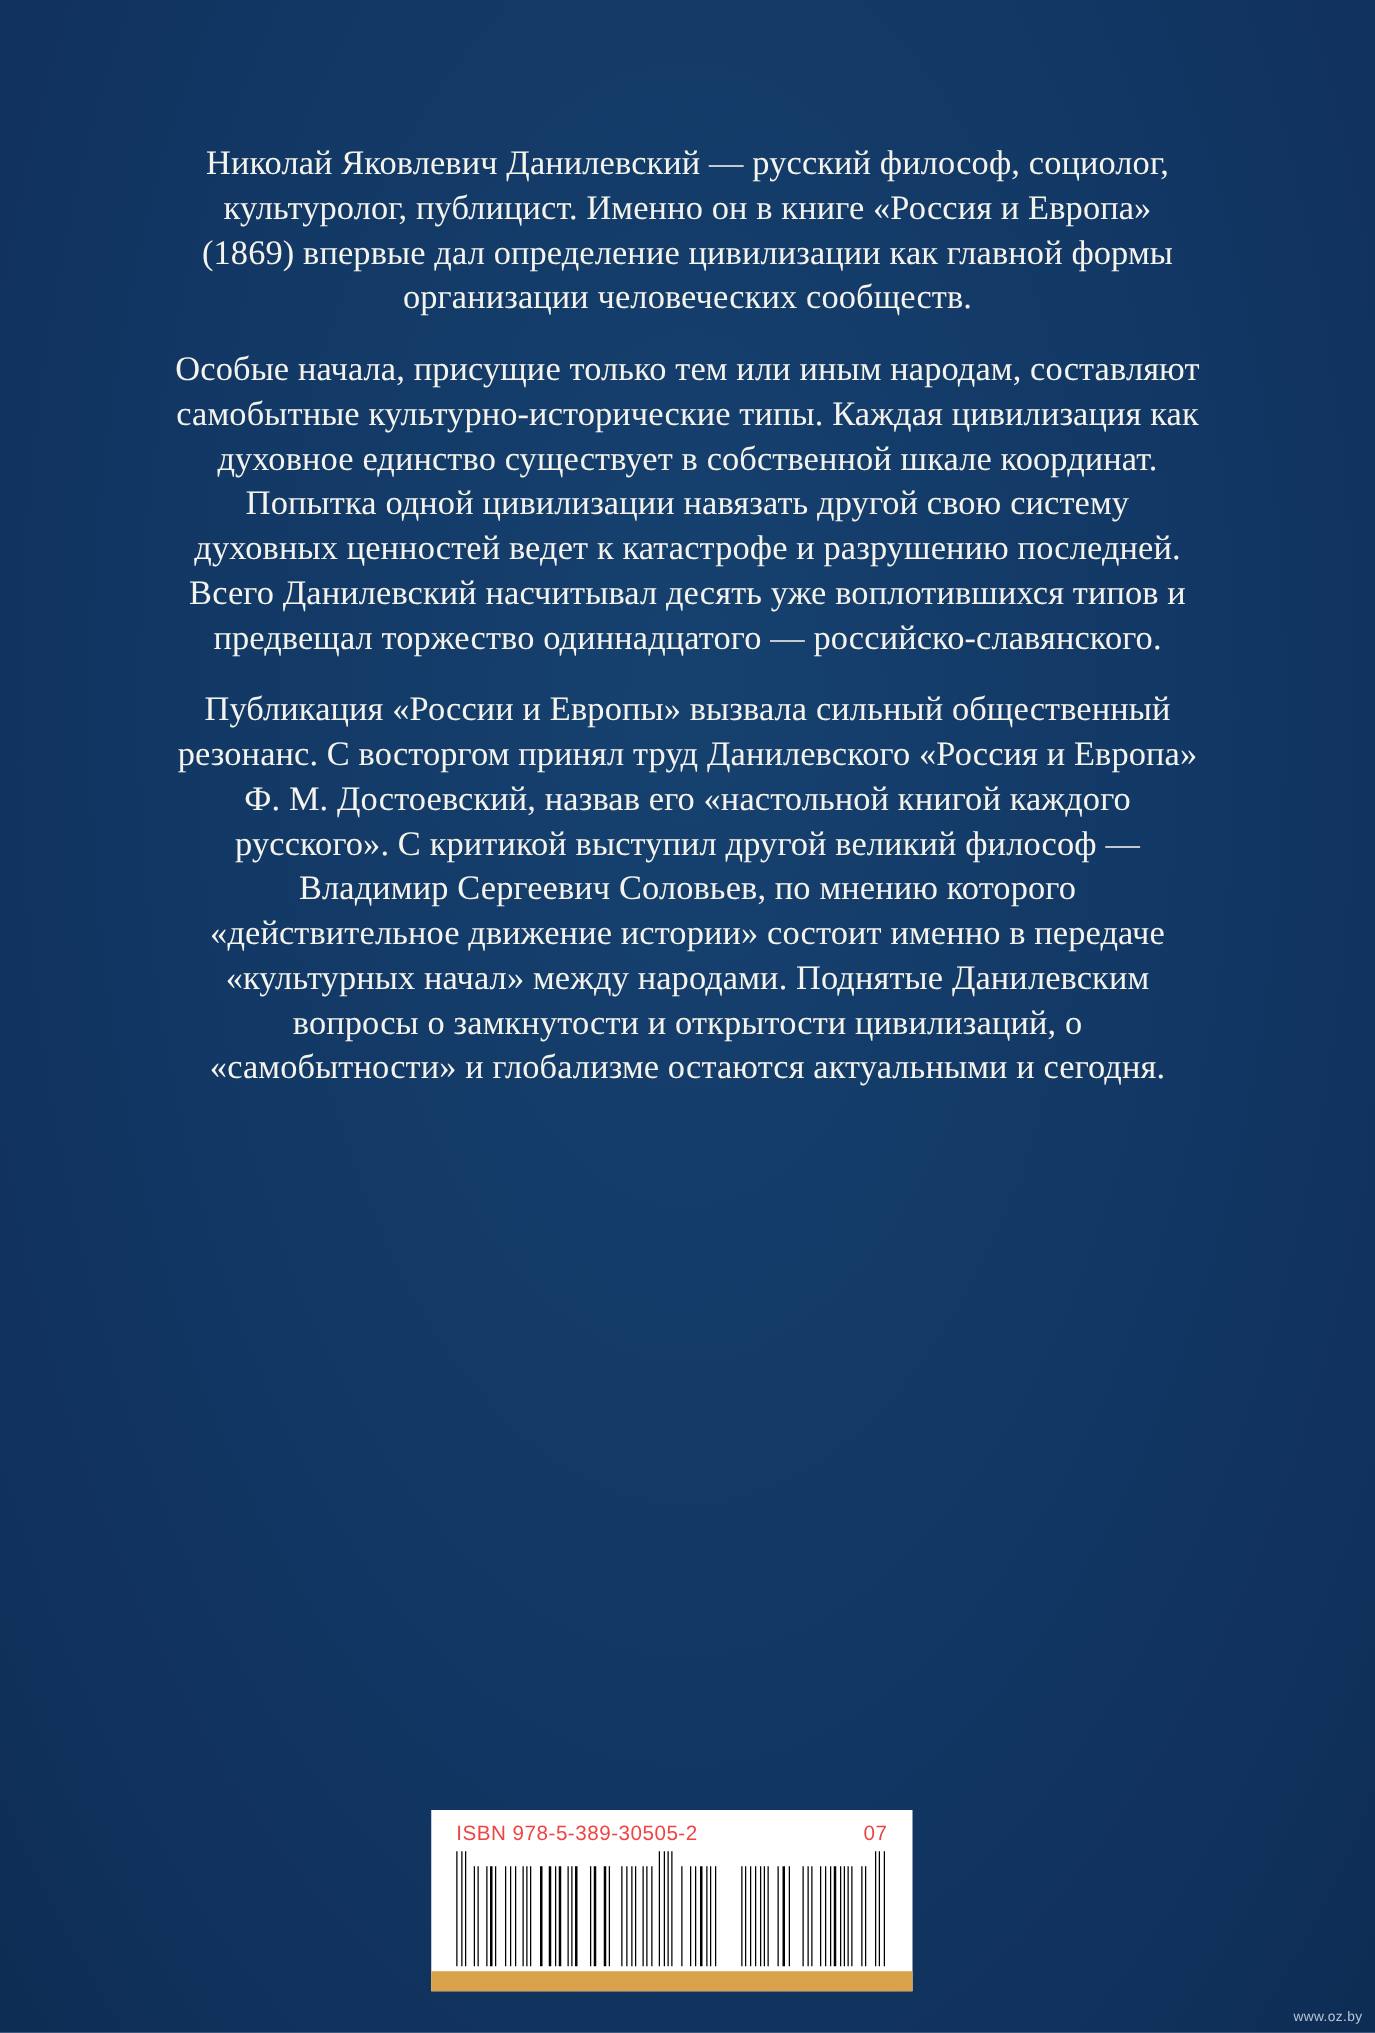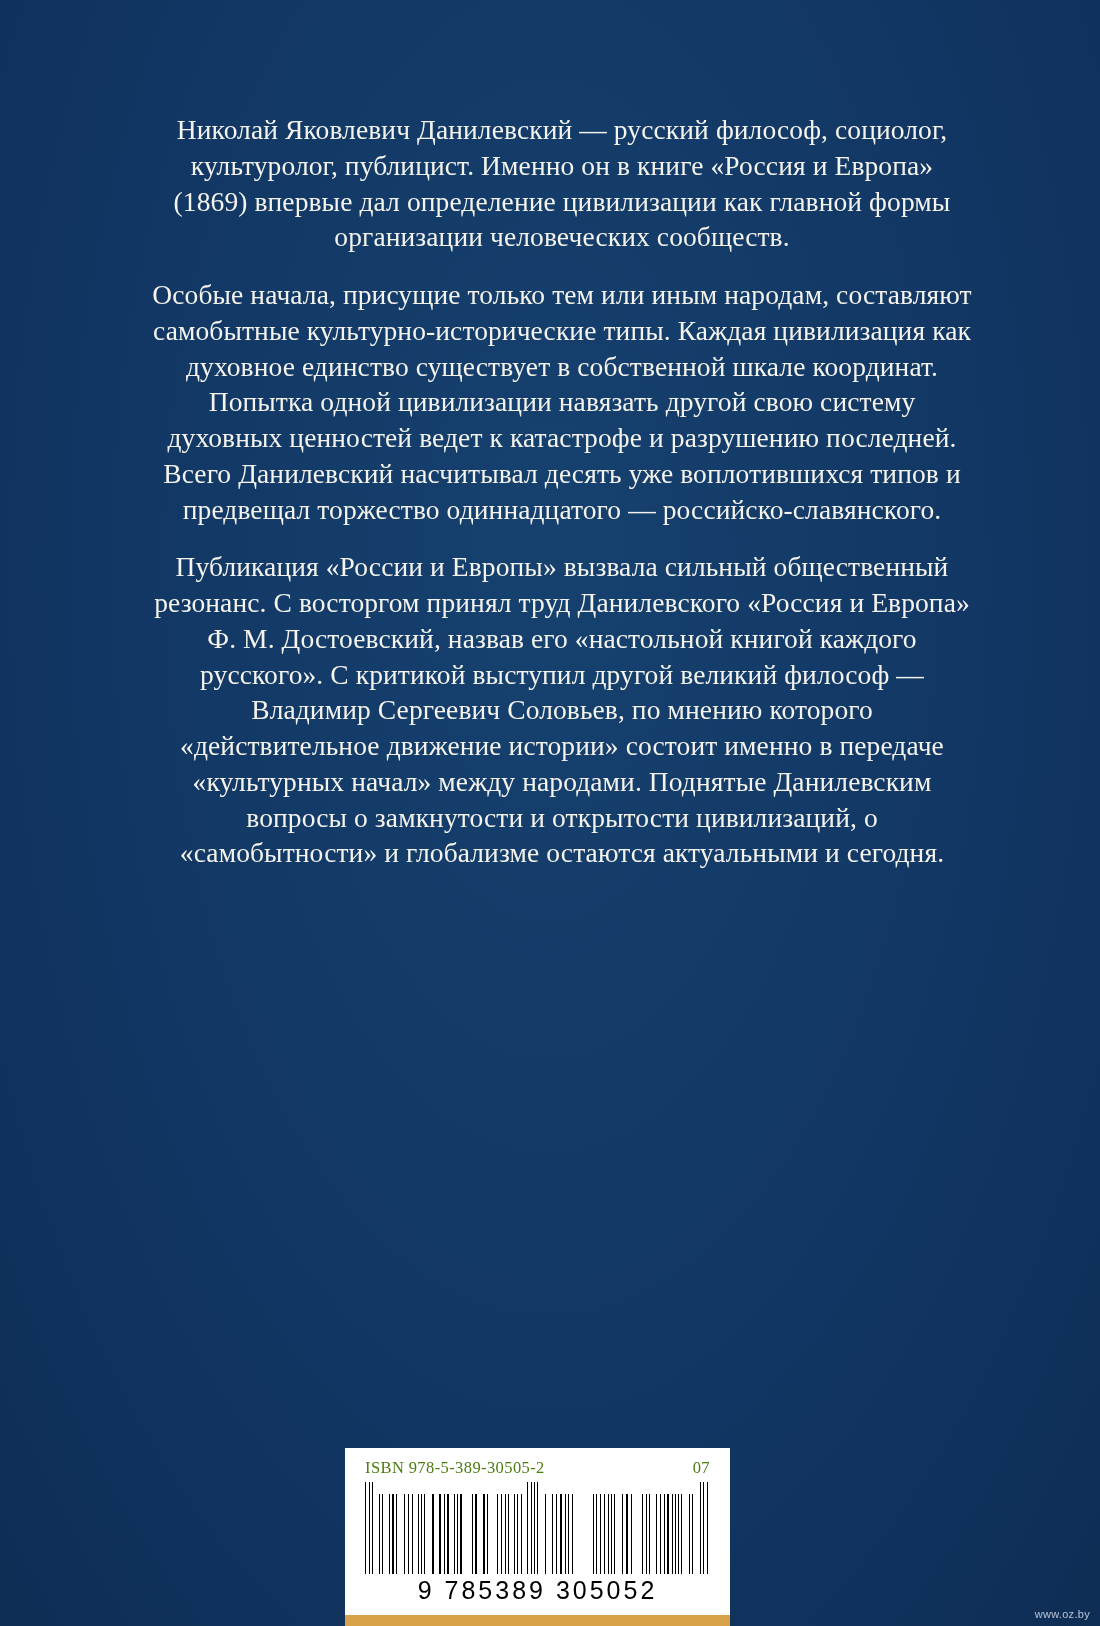--- a/index.html
+++ b/index.html
@@ -19,21 +19,21 @@
     left: 0;
     top: 0;
     width: 1100px;
     height: 1626px;
     background: #123764;
     background-image:
       radial-gradient(ellipse at 50% 35%, #16416f 0%, #123764 55%, #0e2d55 100%);
   }
   .blurb {
     position: absolute;
-    left: 152px;
+    left: 140px;
     top: 112px;
     width: 820px;
     text-align: center;
     color: #f2f1ea;
   }
   .blurb p {
     margin: 0 0 22px 0;
     font-size: 27.5px;
     line-height: 1.30;
     letter-spacing: 0.1px;
@@ -53,23 +53,23 @@
     box-sizing: border-box;
   }
   .barcode-inner {
     padding: 10px 14px 4px 14px;
     box-sizing: border-box;
   }
   .isbn-line {
     display: flex;
     justify-content: space-between;
     align-items: center;
-    font-family: Liberation Serif, serif;
+    font-family: Liberation Sans, sans-serif;
     font-size: 16px;
-    color: #4d7c0f;
+    color: #ef4444;
     letter-spacing: 0.4px;
     padding: 0 6px 4px 6px;
     box-sizing: border-box;
   }
   .isbn-text { font-size: 16.5px; }
   .isbn-code-right { font-size: 16.5px; }
 
   .bars {
     height: 92px;
     display: flex;
@@ -211,19 +211,18 @@
           <div class="bar" style="width: 3px; height: 80px; margin-right: 2px;"></div>
           <div class="bar" style="width: 2px; height: 80px; margin-right: 3px;"></div>
           <div class="bar" style="width: 3px; height: 80px; margin-right: 3px; background: transparent;"></div>
           <div class="bar" style="width: 2px; height: 80px; margin-right: 2px;"></div>
           <div class="bar" style="width: 2px; height: 80px; margin-right: 3px;"></div>
           <div class="bar" style="width: 4px; height: 80px; margin-right: 2px; background: transparent;"></div>
           <div class="bar" style="width: 2px; height: 92px; margin-right: 3px;"></div>
           <div class="bar" style="width: 2px; height: 92px; margin-right: 3px;"></div>
           <div class="bar" style="width: 3px; height: 92px; margin-right: 2px;"></div>
         </div>
-      <div class="barcode-digits">9  785389  305052</div>
     </div>
     <div class="barcode-foot"></div>
   </div>
 
   <div class="site-credit">www.oz.by</div>
 </div>
 
 </body></html>

